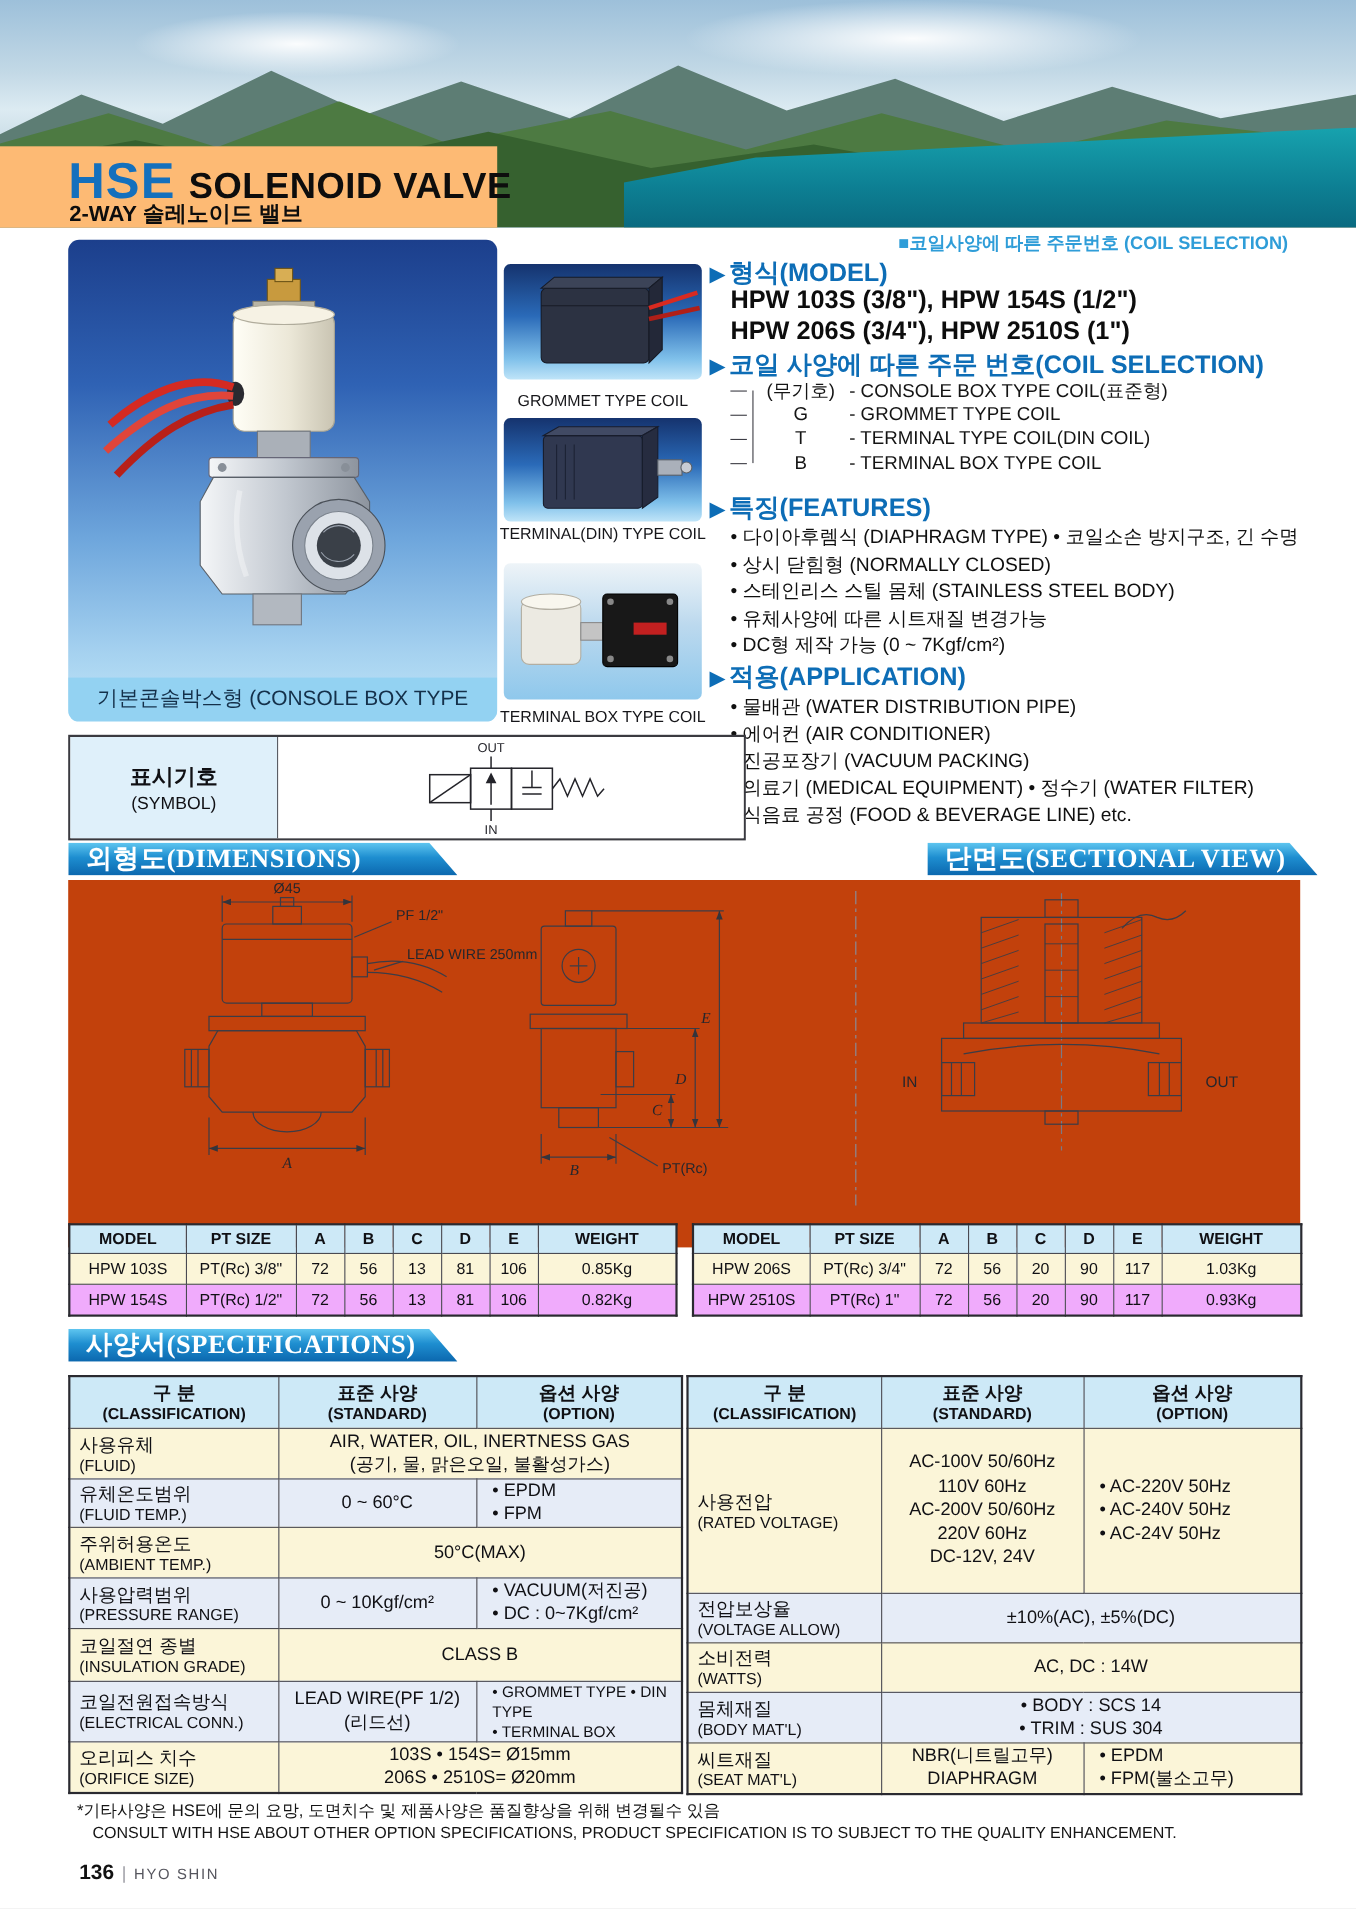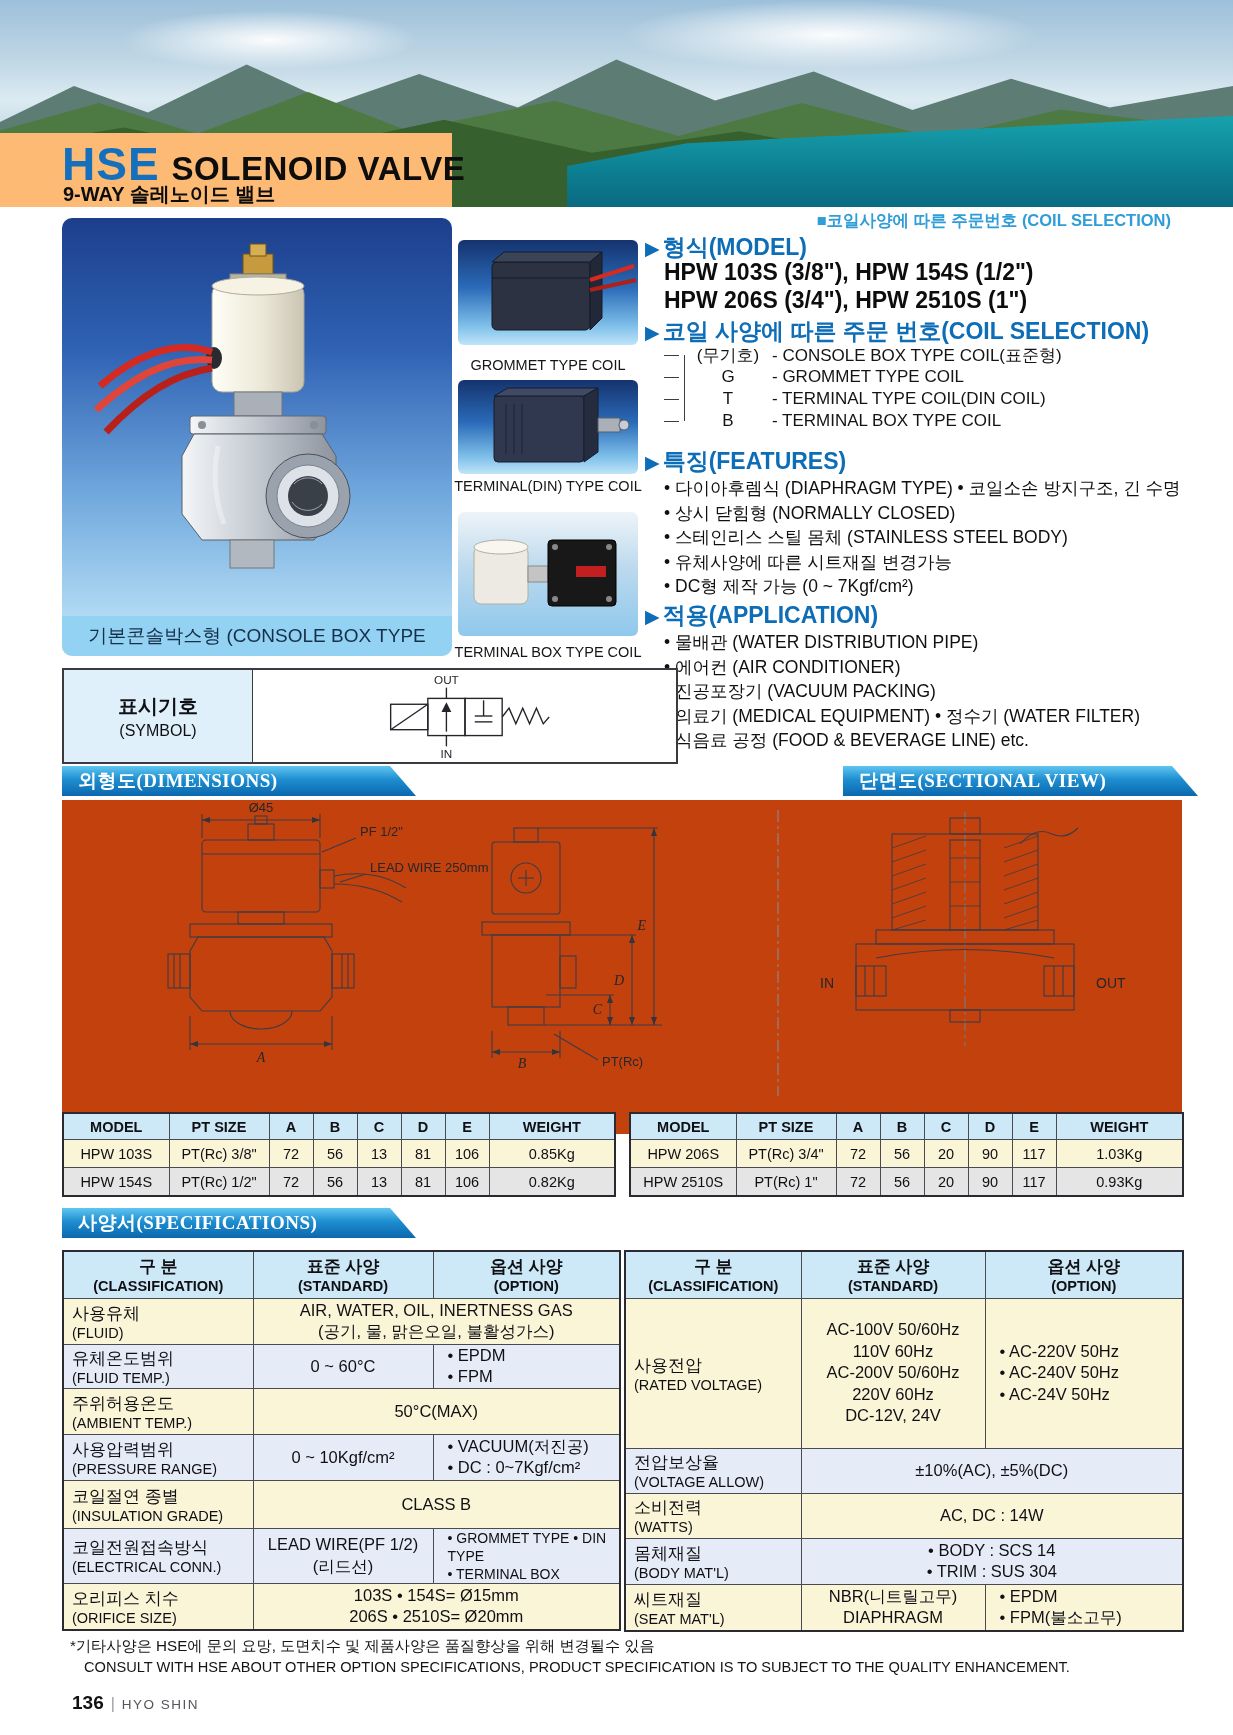--- a/index.html
+++ b/index.html
@@ -53,35 +53,35 @@
   
   .symbol-box{left:62px;top:668px;width:612px;height:92px;border:2px solid #3a3a40;display:flex;}
   .symbol-left{width:188px;background:#dff0fa;border-right:1.5px solid #3a3a40;
      display:flex;flex-direction:column;justify-content:center;align-items:center;text-align:right;}
   .symbol-left .t1{font-size:20px;font-weight:bold;color:#101014;}
   .symbol-left .t2{font-size:16px;color:#101014;margin-top:2px;}
   .symbol-right{flex:1;display:flex;align-items:center;justify-content:center;background:#fff;}
 
   
   .bar{height:30px;background:linear-gradient(180deg,#5fc6f0 0%,#1e8ed0 45%,#0b67ae 100%);
-     color:#fff;font-family:"Liberation Serif","DejaVu Serif",serif;font-weight:bold;font-size:19px;
+     color:#fff;font-family:"Liberation Serif","DejaVu Serif",serif;font-weight:bold;font-size:24px;
      line-height:30px;padding-left:16px;letter-spacing:.5px;white-space:nowrap;
      clip-path:polygon(0 0,calc(100% - 26px) 0,100% 100%,0 100%);}
 
   
   .draw-area{left:62px;top:800px;width:1120px;height:334px;background:#c2410c;}
   .draw-area svg{display:block;}
 
   
   table{border-collapse:collapse;table-layout:fixed;}
   .dimt{position:absolute;border:2px solid #2a2a30;}
   .dimt th,.dimt td{border:1px solid #4a4a52;text-align:center;font-size:14.5px;color:#101014;padding:0;}
   .dimt th{background:#cde9f7;font-weight:bold;height:25px;}
   .dimt tr.r0 td{background:#fbf5d8;height:27px;}
-  .dimt tr.r1 td{background:#e5e5e5;height:27px;}
+  .dimt tr.r1 td{background:#f0abfc;height:27px;}
 
   
   .spect{position:absolute;border:2px solid #2a2a30;}
   .spect th,.spect td{border:1px solid #4a4a52;padding:0 8px;color:#101014;vertical-align:middle;}
   .spect th{background:#cde9f7;}
   .spect .ko{font-size:17px;font-weight:normal;}
   .spect th .ko{font-weight:bold;}
   .spect .en{font-size:14.5px;}
   .cls{text-align:left;padding-left:10px;}
   .val{text-align:center;font-size:16.5px;}
@@ -110,21 +110,21 @@
     <div class="mt mt-mid"></div>
     <div class="mt mt-front"></div>
     <div class="lake"></div>
   </div>
 
   <div class="abs title-box">
     <div class="title-row">
       <span class="brand">HSE</span>
       <span class="title">SOLENOID VALVE</span>
     </div>
-    <div class="subtitle">9-WAY 솔레노이드 밸브</div>
+    <div class="subtitle">2-WAY 솔레노이드 밸브</div>
   </div>
   <div class="abs coil-note">■코일사양에 따른 주문번호 (COIL SELECTION)</div>
 
   <div class="abs main-photo">
     <svg width="390" height="398" viewBox="0 0 390 398">
       <defs>
         <linearGradient id="silv" x1="0" y1="0" x2="1" y2="0">
           <stop offset="0" stop-color="#f4f6f8"></stop>
             <stop offset=".5" stop-color="#c2c8d0"></stop>
             <stop offset="1" stop-color="#8d949e"></stop>

